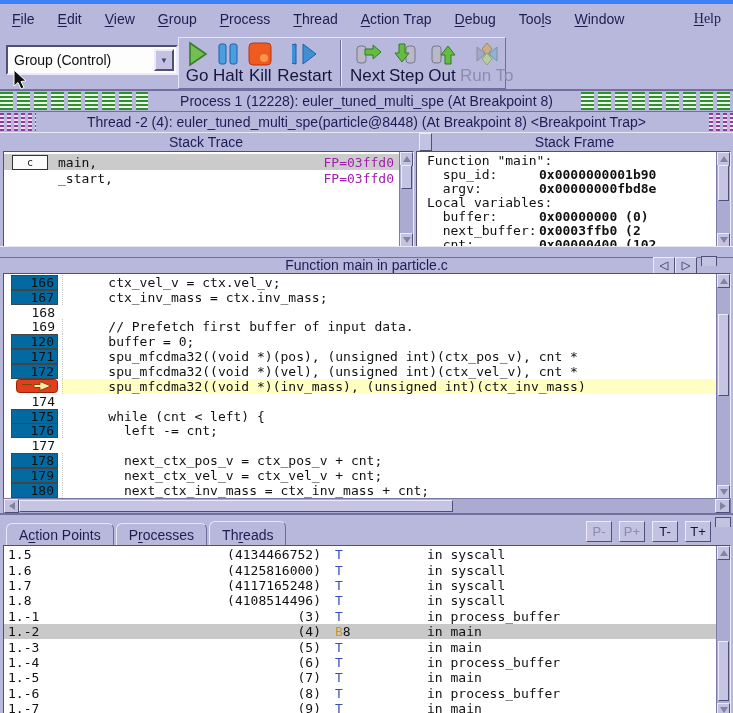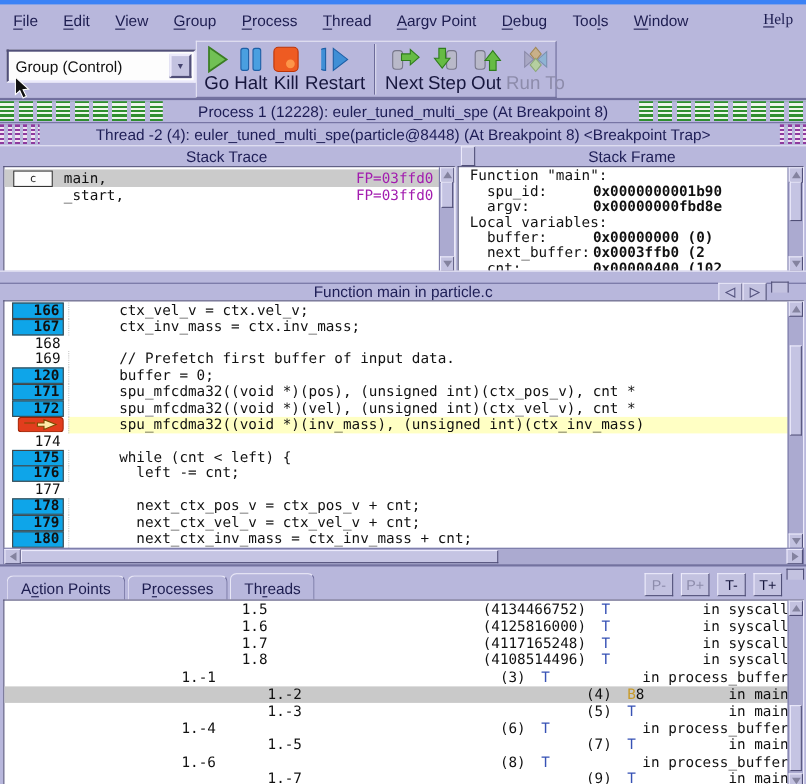--- a/index.html
+++ b/index.html
@@ -113,21 +113,21 @@
   #nav-back{right:58px;} #nav-fwd{right:36px;}
   .corner-notch{position:absolute;width:14px;height:9px;background:#c3c2e0;
       border:1px solid #504f78;border-bottom:none;}
   #notch-src{right:16px;top:0px;}
   #source-pane{top:269px;left:3px;right:2px;height:225px;}
   #source-pane .content{position:absolute;left:0;top:0;right:13px;bottom:0;padding-top:1px;}
   .src-line{display:flex;align-items:center;height:14.85px;font-size:13px;}
   .gut{width:54px;flex:none;display:flex;justify-content:flex-end;padding-right:4px;}
   .lnum{display:inline-block;width:42px;text-align:right;padding-right:3px;
       font-size:13px;line-height:13px;color:#111;}
-  .lnum.boxed{border:1px solid #444;background:#0ea5e9;font-weight:bold;}
+  .lnum.boxed{border:1px solid #444;background:#0369a1;}
   .code{flex:1;white-space:pre;overflow:hidden;color:#111;
       border-left:1px dotted #c9c9c9;padding-left:14px;}
   .src-line.current .code{background:#ffffc4;}
   #src-vsb{top:0;bottom:0;}
   #src-hsb{position:absolute;top:494px;left:3px;right:2px;height:14px;background:#abaad0;
       border:1px solid #7b7aa8;}
   .hsb-btn{position:absolute;top:0;bottom:0;width:13px;background:#c3c2e0;
       border:1px solid;border-color:#eceafb #504f78 #504f78 #eceafb;
       display:flex;align-items:center;justify-content:center;}
   #src-hsb .lf{left:0;} #src-hsb .rt{right:0;}
@@ -146,42 +146,42 @@
   .pt-btn{width:24px;height:19px;background:#c3c2e0;font-size:13px;
       border:1px solid;border-color:#eceafb #504f78 #504f78 #eceafb;
       display:flex;align-items:center;justify-content:center;color:#16163d;}
   .pt-btn.disabled{color:#8d8cab;}
   #notch-tab{right:2px;top:2px;}
 
   
   #thread-list{top:541px;left:3px;right:2px;height:171px;}
   #thread-list .content{position:absolute;left:0;top:0;right:13px;bottom:0;padding-top:1px;}
   .t-row{display:flex;align-items:center;height:15.4px;font-size:13px;color:#111;
-      padding-left:20px;justify-content:flex-end;}
+      padding-left:4px;}
   .t-row.selected{background:#c9c9c9;}
   .t-id{width:58px;}
   .t-cpu{width:255px;text-align:right;white-space:pre;}
   .t-flag{margin-left:14px;width:92px;}
   .fT{color:#3752b5;}
   .fB{color:#c89b2a;}
   .t-loc{white-space:pre;}
 </style>
 </head>
 <body>
 
 <div id="app">
 
   <div id="menubar">
     <div class="menu-item"><span></span><span class="mn">F</span><span>ile</span></div>
     <div class="menu-item"><span></span><span class="mn">E</span><span>dit</span></div>
     <div class="menu-item"><span></span><span class="mn">V</span><span>iew</span></div>
     <div class="menu-item"><span></span><span class="mn">G</span><span>roup</span></div>
     <div class="menu-item"><span></span><span class="mn">P</span><span>rocess</span></div>
     <div class="menu-item"><span></span><span class="mn">T</span><span>hread</span></div>
-    <div class="menu-item"><span></span><span class="mn">A</span><span>argv Point</span></div>
+    <div class="menu-item"><span></span><span class="mn">A</span><span>ction Trap</span></div>
     <div class="menu-item"><span></span><span class="mn">D</span><span>ebug</span></div>
     <div class="menu-item"><span>Too</span><span class="mn">l</span><span>s</span></div>
     <div class="menu-item"><span></span><span class="mn">W</span><span>indow</span></div>
     <div class="menu-item menu-help"><span></span><span class="mn">H</span><span>elp</span></div>
   </div>
 
   <div id="toolbar">
     <div id="scope-combo">
       <span class="combo-text">Group (Control)</span>
       <span class="combo-arrow">▼</span>

